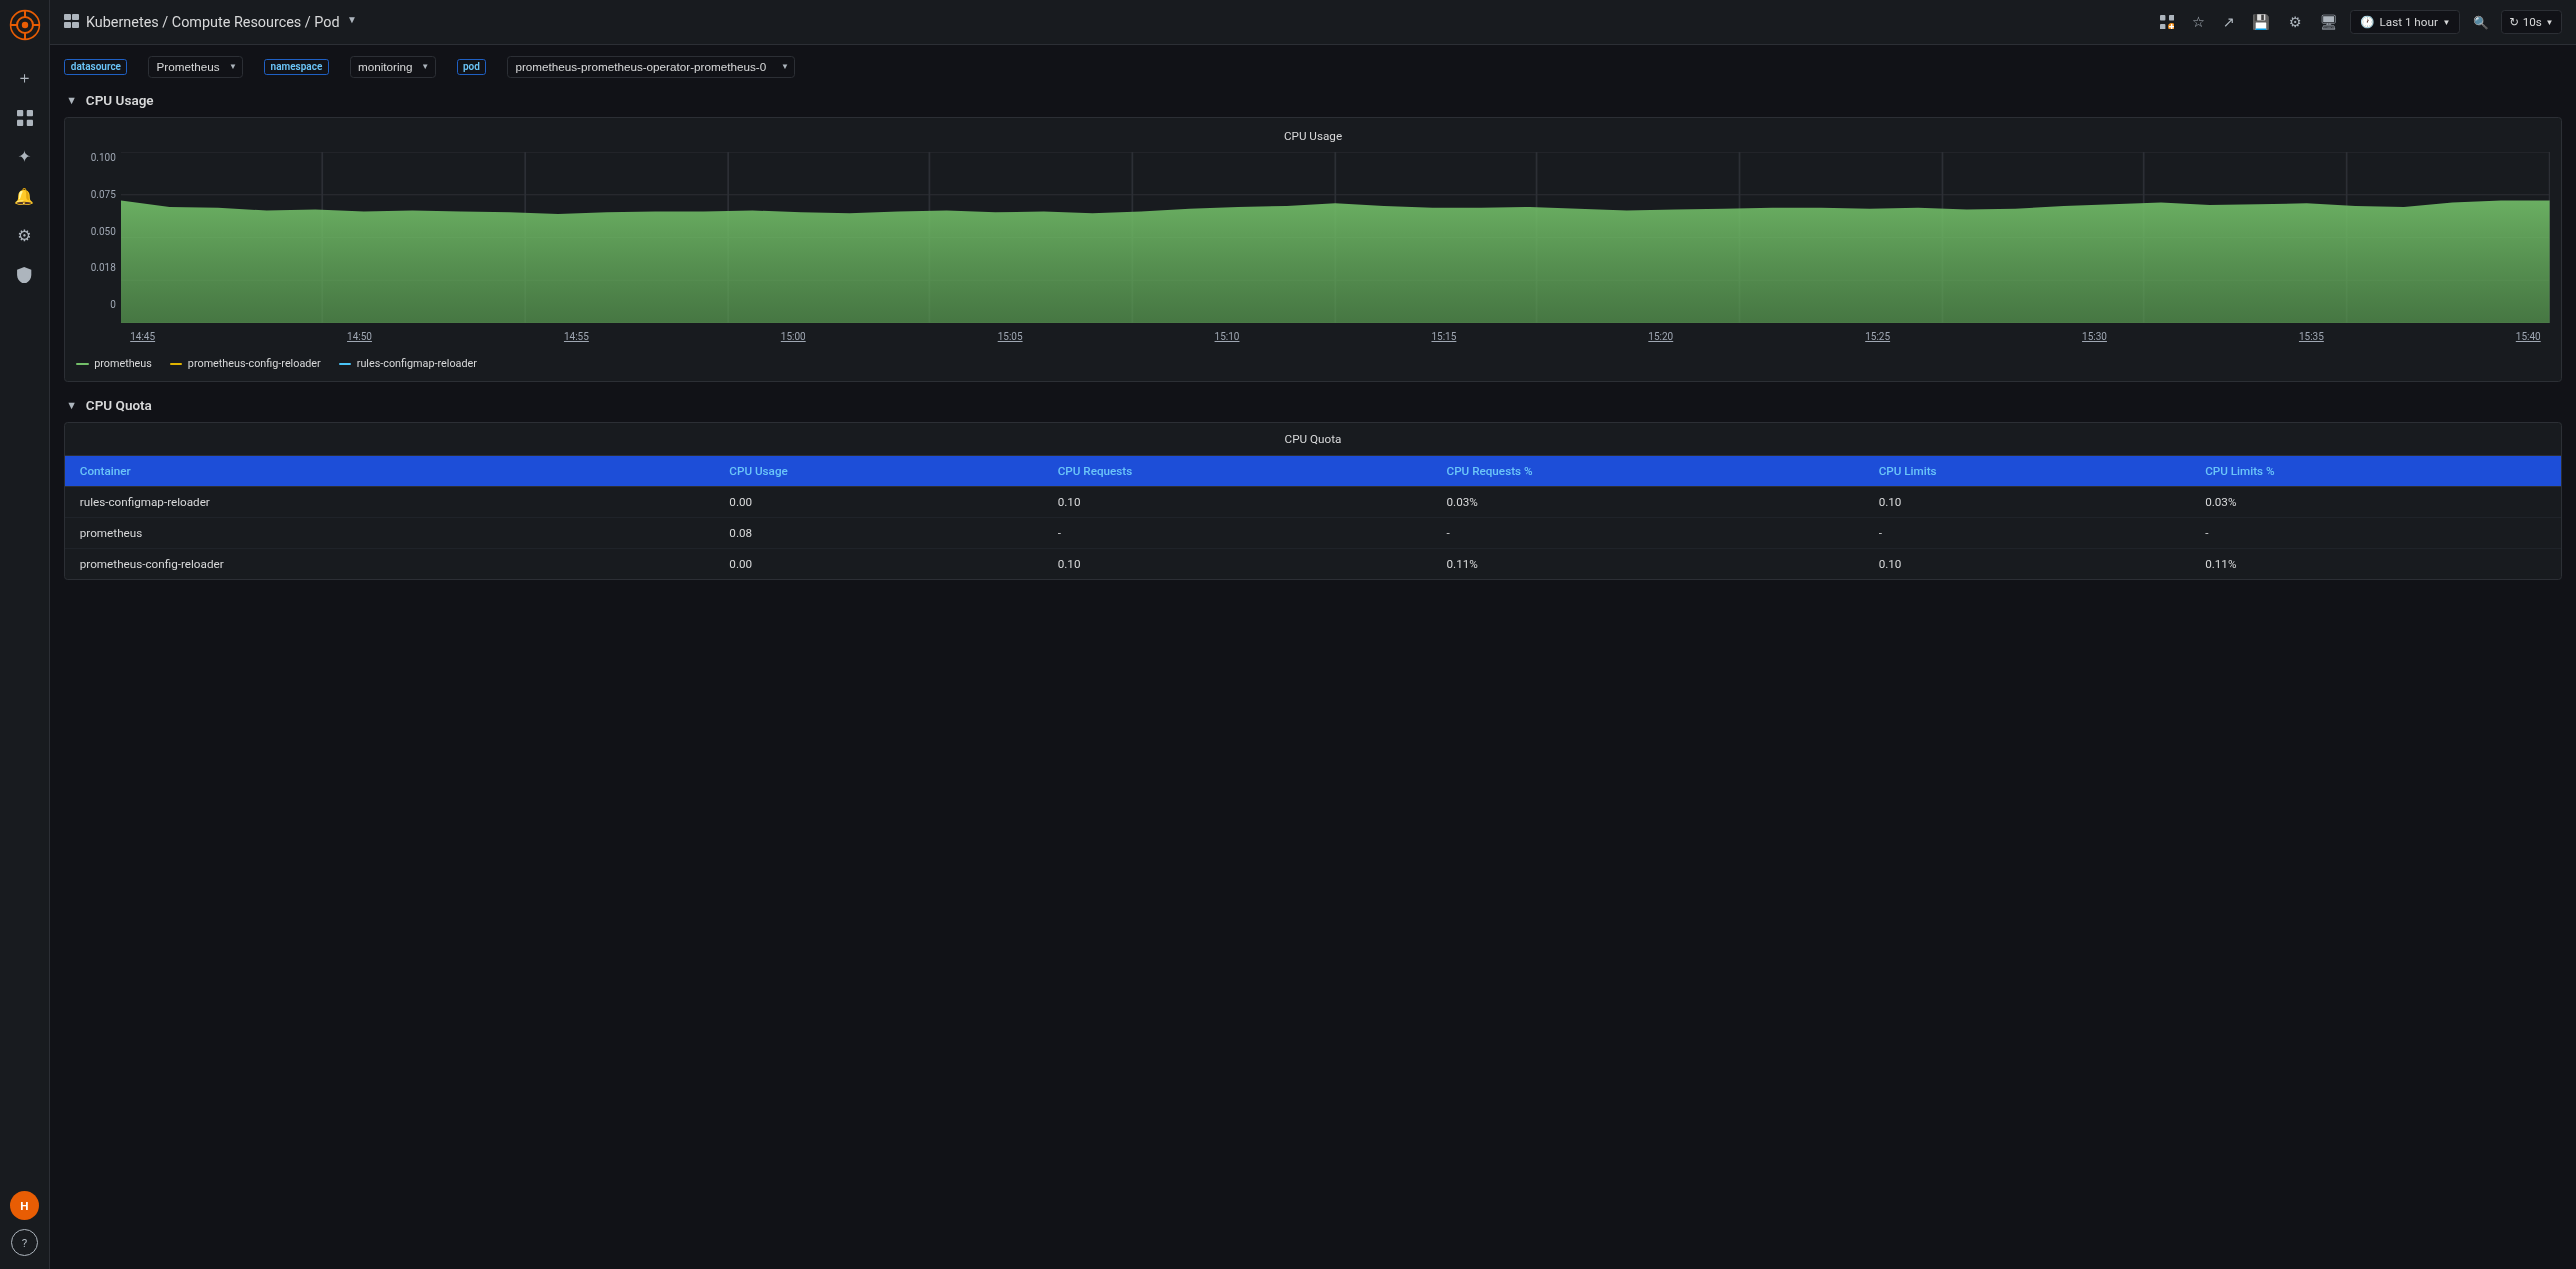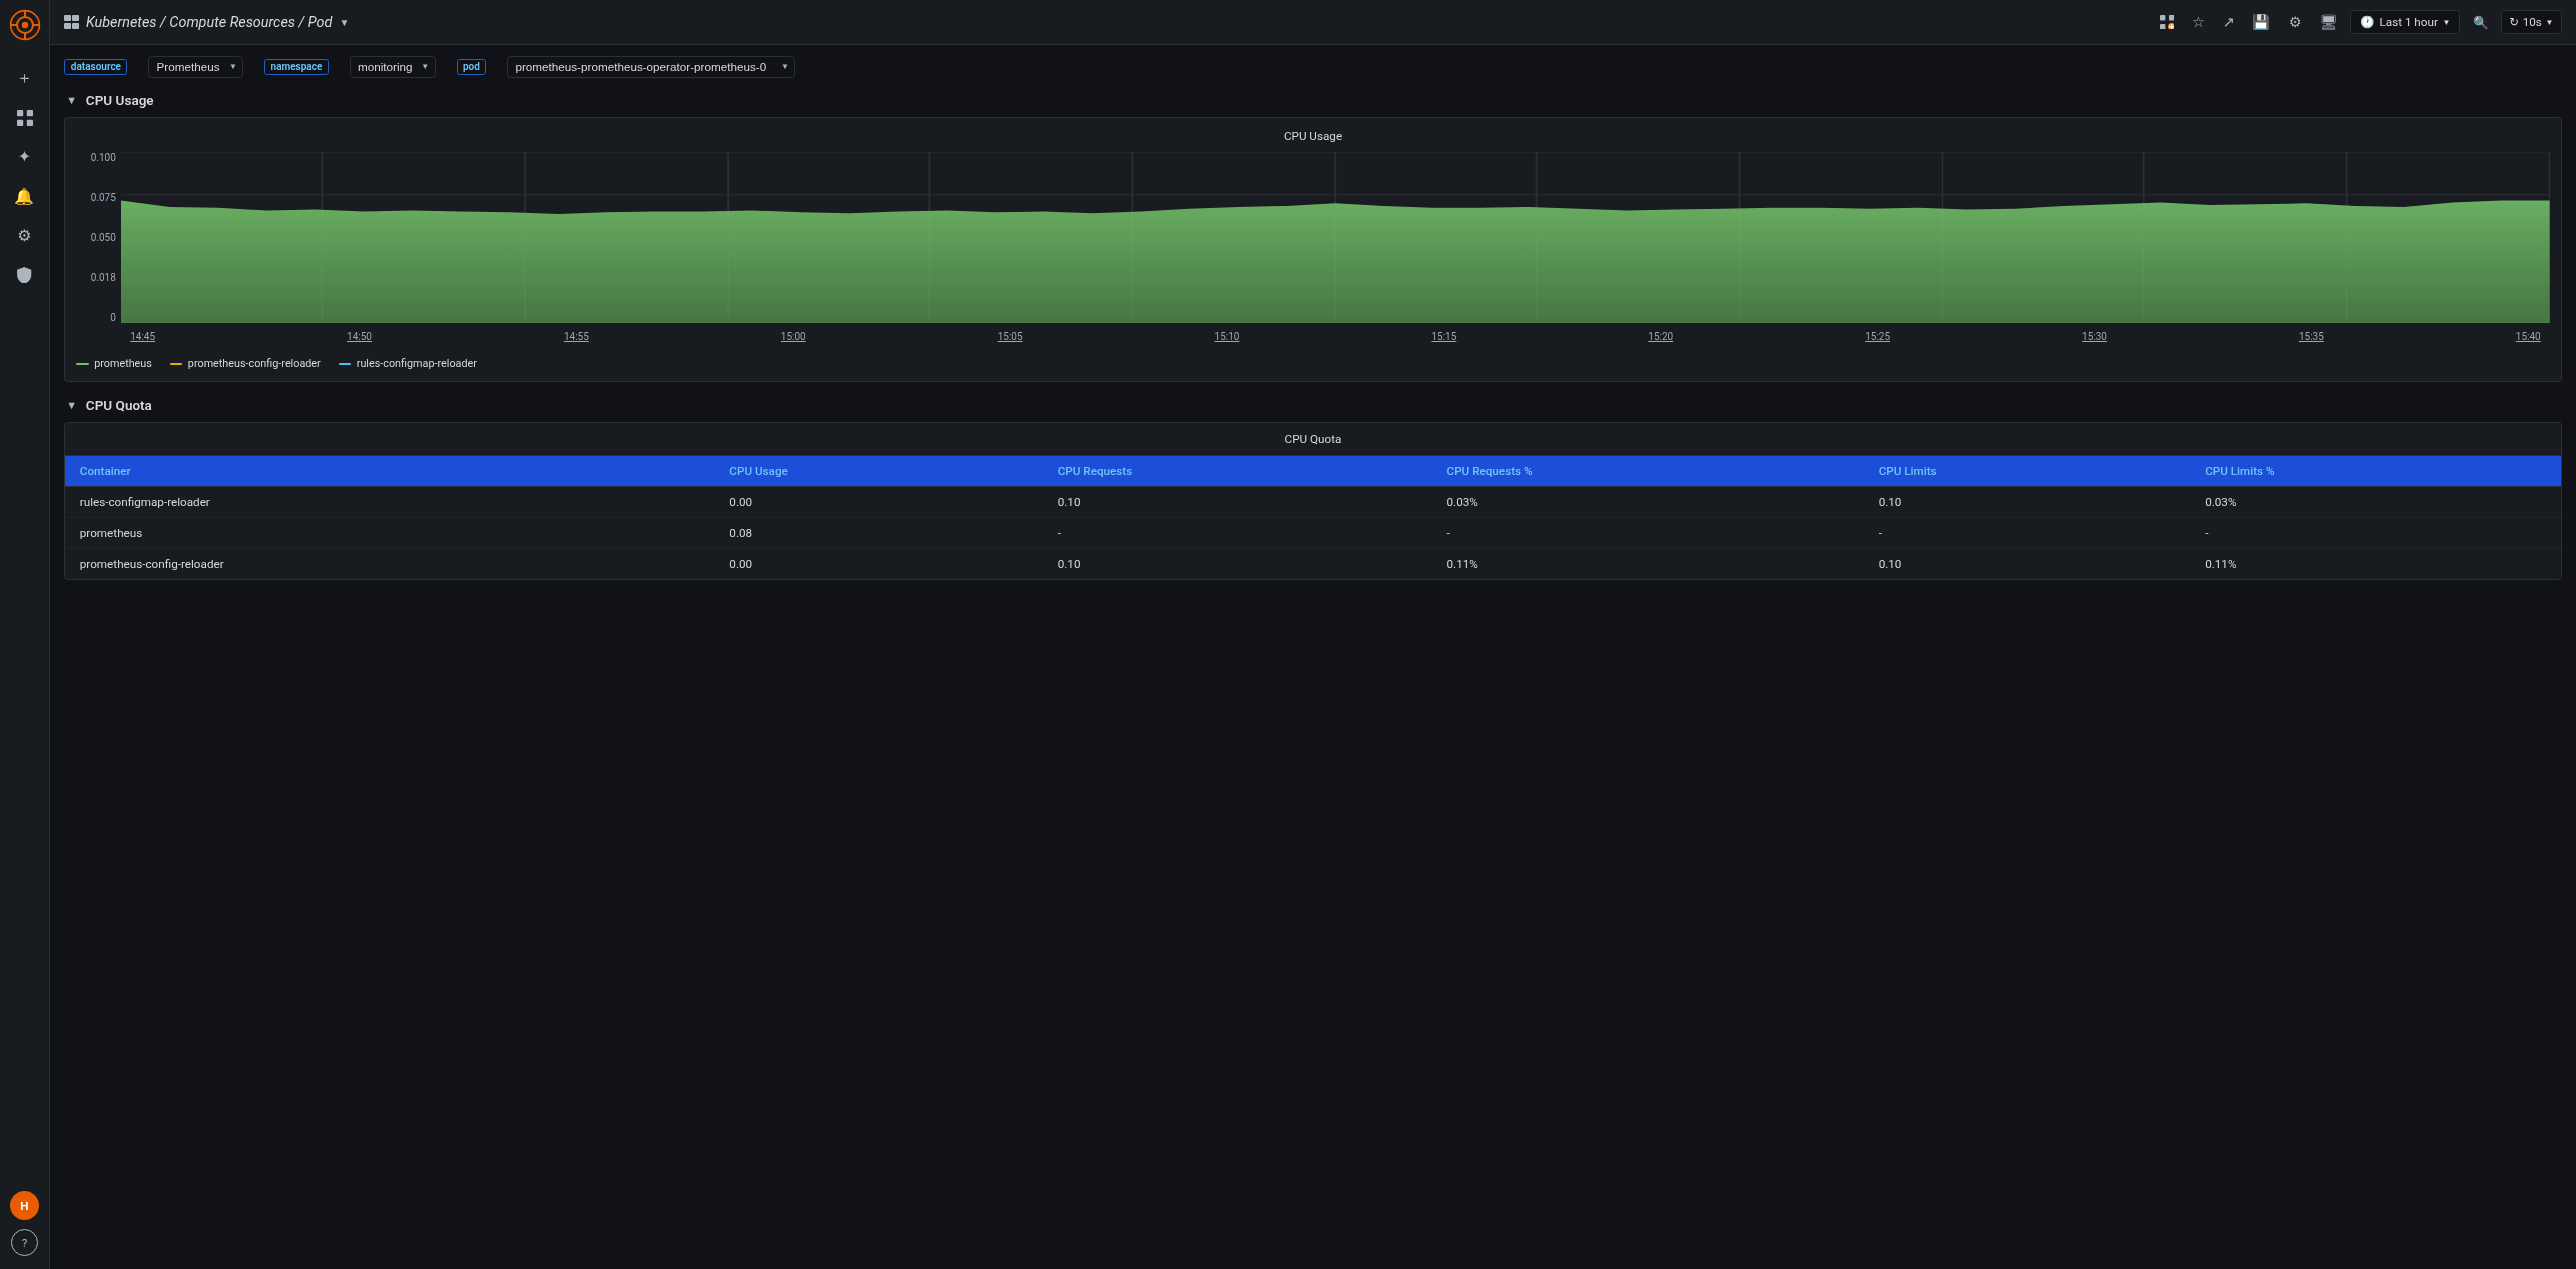--- a/index.html
+++ b/index.html
@@ -76,24 +76,22 @@
       display: flex;
       align-items: center;
       padding: 0 14.4px;
       height: 45px;
       flex-shrink: 0;
     }
     .topbar-title {
       font-size: 14.4px;
       color: #d8d9da;
       display: flex;
-      align-items: center;
       gap: 7.2px;
       flex: 1;
-      font-style: italic;
     }
     .topbar-title .grid-icon {
       display: grid;
       grid-template-columns: 1fr 1fr;
       gap: 1.8px;
       width: 14.4px;
       height: 14.4px;
     }
     .topbar-title .grid-icon span {
       background: #adb5bd;
@@ -227,21 +225,21 @@
     }
     .chart-container {
       position: relative;
       height: 198px;
       margin-bottom: 7.2px;
     }
     .y-axis {
       position: absolute;
       left: 0;
       top: 0;
-      bottom: 27px;
+      bottom: 40px;
       width: 45px;
       display: flex;
       flex-direction: column;
       justify-content: space-between;
       align-items: flex-end;
       padding-right: 5.4px;
       font-size: 10px;
       color: #9fa7b3;
     }
     .chart-area {

